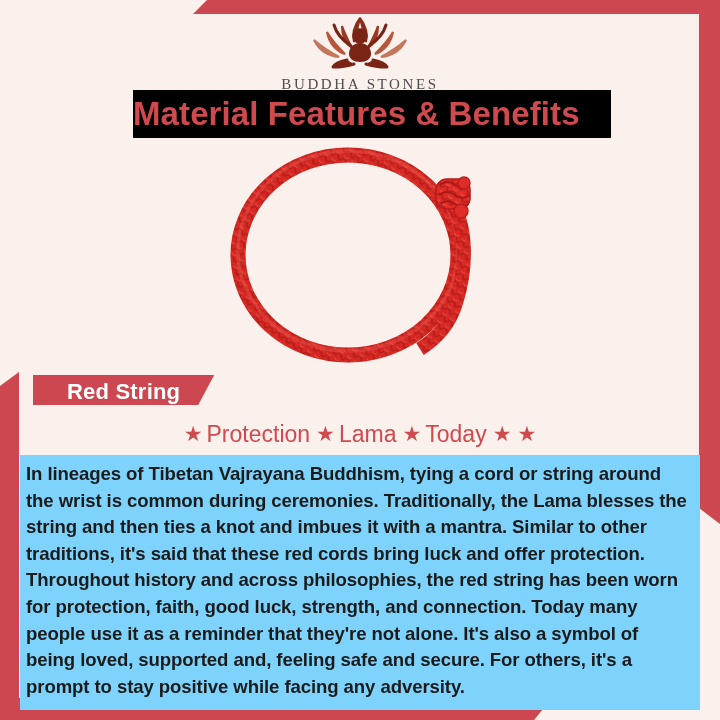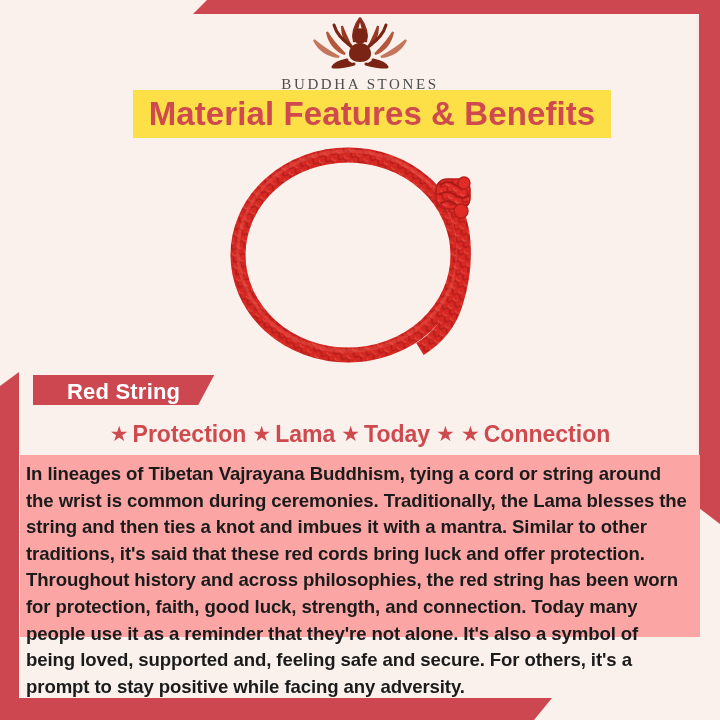--- a/index.html
+++ b/index.html
@@ -88,24 +88,23 @@
     color: #4d4d4d;
   }
 
   
   .headline-band {
     position: absolute;
     top: 90px;
     left: 133px;
     width: 478px;
     height: 48px;
-    background: #fde047;
+    background: #000000;
     display: flex;
     align-items: center;
-    justify-content: center;
   }
   .headline-text {
     font-size: 33px;
     font-weight: bold;
     color: #cf4a4f;
     letter-spacing: 0.1px;
     white-space: nowrap;
   }
 
   
@@ -155,33 +154,33 @@
     gap: 4px;
   }
   .benefit-star {
     color: #cf4a4f;
     font-size: 21px;
     line-height: 1;
     margin-top: -2px;
   }
   .benefit-label {
     font-size: 23px;
-    font-weight: bold;
+    font-weight: normal;
     color: #cf4a4f;
     white-space: nowrap;
   }
 
   
   .body-panel {
     position: absolute;
     top: 455px;
     left: 20px;
     width: 680px;
-    height: 182px;
-    background: #fca5a5;
+    height: 255px;
+    background: #7dd3fc;
     padding: 6px 12px 0 6px;
   }
   .body-text {
     font-size: 18.6px;
     font-weight: bold;
     line-height: 26.6px;
     color: #1b1b1b;
     letter-spacing: -0.1px;
   }
 </style>
@@ -271,21 +270,20 @@
     </span>
     <span class="benefit">
       <span class="benefit-star">★</span>
       <span class="benefit-label">Today</span>
     </span>
     <span class="benefit">
       <span class="benefit-star">★</span>
     </span>
     <span class="benefit">
       <span class="benefit-star">★</span>
-      <span class="benefit-label">Connection</span>
     </span>
   </div>
 
   <div class="body-panel">
     <p class="body-text">In lineages of Tibetan Vajrayana Buddhism, tying a cord or string around the wrist is common during ceremonies. Traditionally, the Lama blesses the string and then ties a knot and imbues it with a mantra. Similar to other traditions, it's said that these red cords bring luck and offer protection. Throughout history and across philosophies, the red string has been worn for protection, faith, good luck, strength, and connection. Today many people use it as a reminder that they're not alone. It's also a symbol of being loved, supported and, feeling safe and secure. For others, it's a prompt to stay positive while facing any adversity.</p>
   </div>
 
 </div>
 
 </body></html>

